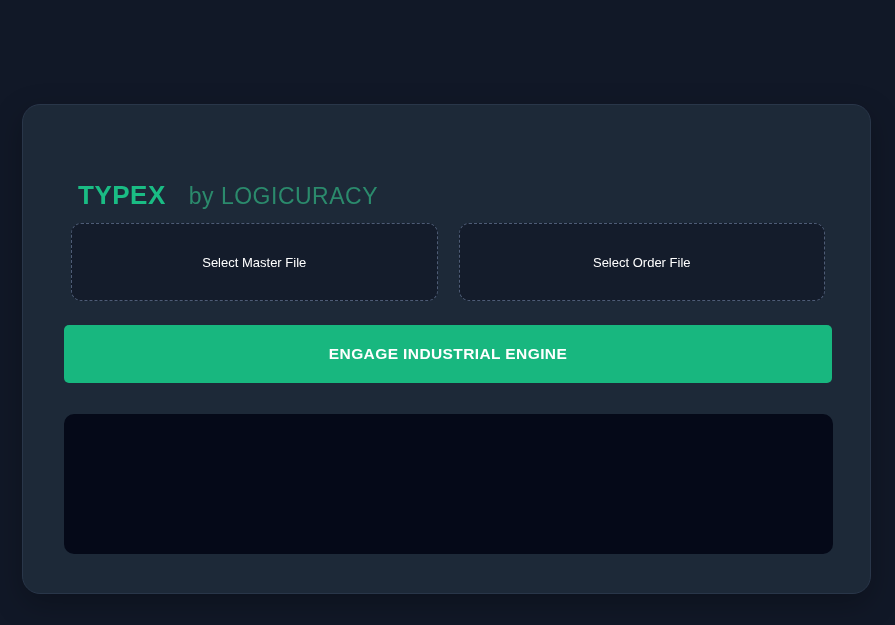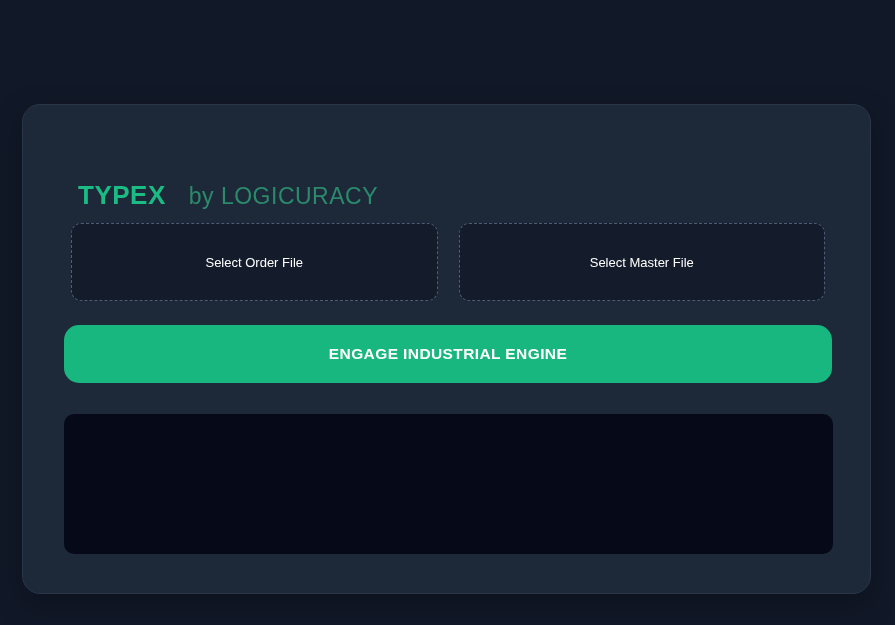--- a/index.html
+++ b/index.html
@@ -57,21 +57,21 @@
     align-items: center;
     justify-content: center;
     cursor: pointer;
   }
   .engage-btn {
     position: absolute;
     left: 41px; top: 220px;
     width: 768px; height: 58px;
     background: #18b77f;
     border: none;
-    border-radius: 15px;
+    border-radius: 5px;
     color: #ffffff;
     font-size: 15.5px;
     font-weight: 700;
     letter-spacing: 0.4px;
     font-family: "Liberation Sans", sans-serif;
     display: flex;
     align-items: center;
     justify-content: center;
     cursor: pointer;
   }
@@ -91,21 +91,21 @@
 </head>
 <body>
 
 <div class="app-card">
 
   <h1 class="app-title">
     <span class="brand">TYPEX</span><span class="byline">by LOGICURACY</span>
   </h1>
 
   <div class="picker-row">
+    <button class="file-picker">Select Master File</button>
     <button class="file-picker">Select Order File</button>
-    <button class="file-picker">Select Master File</button>
   </div>
 
   <button class="engage-btn">ENGAGE INDUSTRIAL ENGINE</button>
 
   <div class="console-box"></div>
 
 </div>
 
 </body></html>

